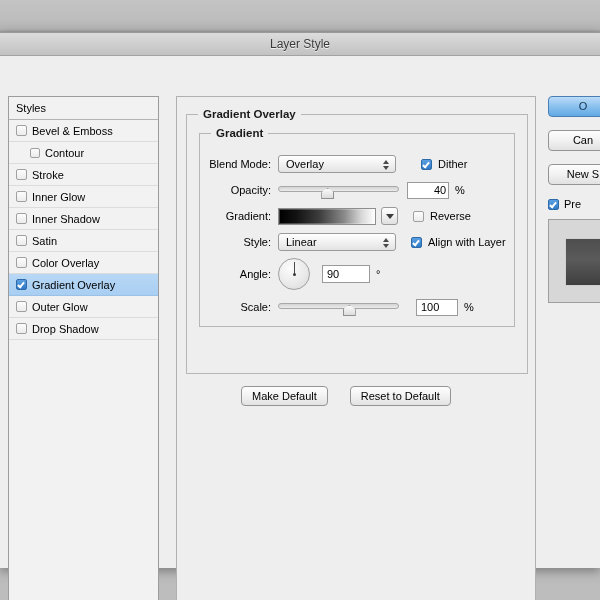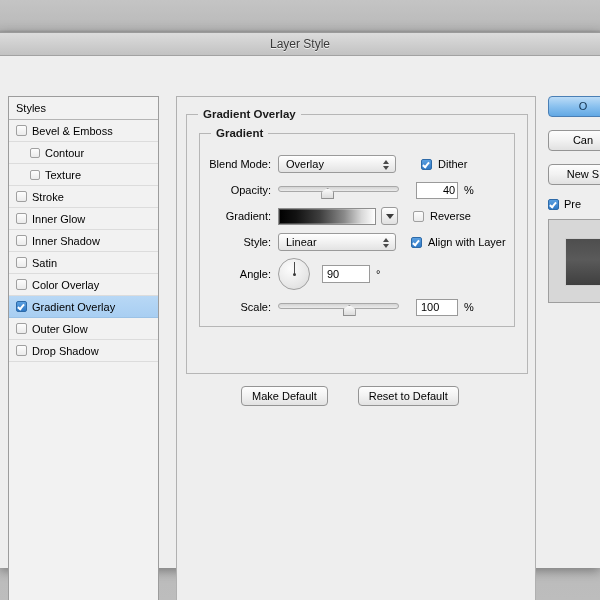--- a/index.html
+++ b/index.html
@@ -301,21 +301,21 @@
     text-align: center;
     box-sizing: border-box;
     color: #000;
     padding: 0 10px;
     white-space: nowrap;
   }
   .default-btns {
     position: absolute;
     left: 64px; top: 289px;
     display: flex;
-    gap: 30px;
+    gap: 22px;
   }
 
   
   .right-col {
     position: absolute;
     left: 548px; top: 40px;
     width: 70px;
   }
   .btn-ok {
     width: 70px; height: 21px;
@@ -386,24 +386,20 @@
       <div class="style-row">
         <span class="cb"></span>
         <span class="lbl">Bevel &amp; Emboss</span>
       </div>
 
       <div class="style-row indent">
         <span class="cb small"></span>
         <span class="lbl">Contour</span>
       </div>
 
-      <div class="style-row indent">
-        <span class="cb small"></span>
-        <span class="lbl">Texture</span>
-      </div>
 
       <div class="style-row">
         <span class="cb"></span>
         <span class="lbl">Stroke</span>
       </div>
 
       <div class="style-row">
         <span class="cb"></span>
         <span class="lbl">Inner Glow</span>
       </div>
@@ -459,21 +455,21 @@
               <span style="margin-left:6px;">Dither</span>
             </span>
           </div>
 
           <div class="ctl-row" style="left:0; top:47px;">
             <span class="ctl-label">Opacity:</span>
             <div class="slider">
               <div class="track"></div>
               <div class="thumb" id="opacity-thumb" style="left: 43.2px;"></div>
             </div>
-            <div class="numfield" style="margin-left:17px;padding-left:26px;">40</div>
+            <div class="numfield" style="margin-left:8px;padding-left:26px;">40</div>
             <span class="unit">%</span>
           </div>
 
           <div class="ctl-row" style="left:0; top:73px;">
             <span class="ctl-label">Gradient:</span>
             <div class="grad-swatch"></div>
             <div class="grad-arrow-btn"></div>
             <span style="display:flex;align-items:center;margin-left:15px;">
               <span class="cb"></span>
               <span style="margin-left:6px;">Reverse</span>

